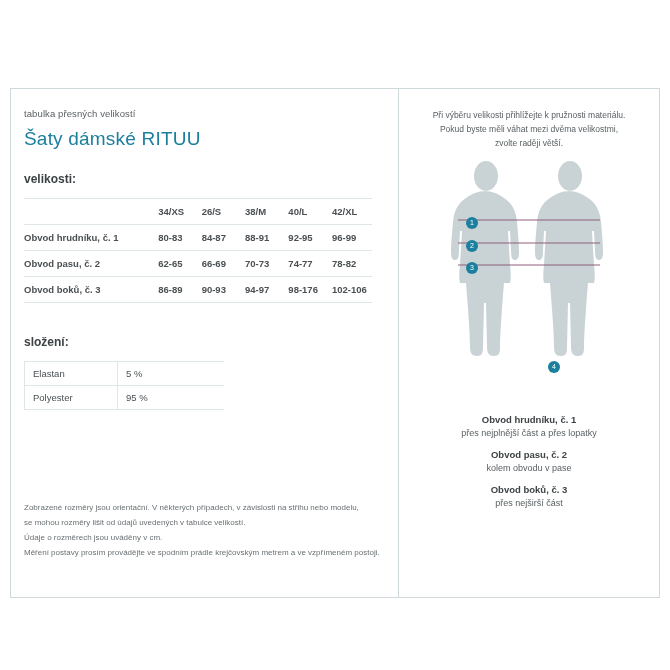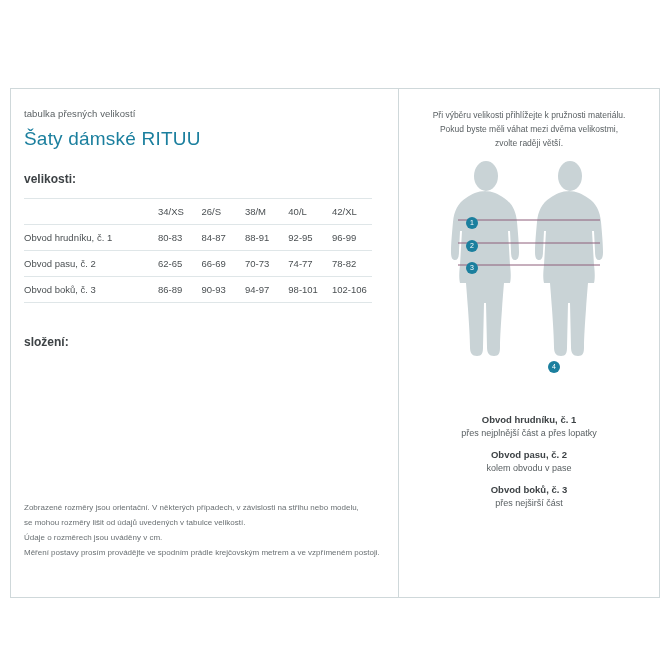--- a/index.html
+++ b/index.html
@@ -68,21 +68,21 @@
 
   table.sizes {
     border-collapse: collapse;
     width: 348px;
     font-size: 9.5px;
     color: #4a4f52;
   }
   table.sizes th, table.sizes td {
     text-align: left;
     padding: 7px 4px 7px 4px;
-    font-weight: normal;
+    font-weight: bold;
     border-bottom: 1px solid #dfe6e8;
     white-space: nowrap;
   }
   table.sizes thead th {
     border-bottom: 1px solid #dfe6e8;
     border-top: 1px solid #dfe6e8;
     color: #4a4f52;
   }
   table.sizes thead th:first-child {
     width: 128px;
@@ -228,28 +228,40 @@
           <td>66-69</td>
           <td>70-73</td>
           <td>74-77</td>
           <td>78-82</td>
         </tr>
         <tr>
           <td>Obvod boků, č. 3</td>
           <td>86-89</td>
           <td>90-93</td>
           <td>94-97</td>
-          <td>98-101</td>
+          <td>98-176</td>
           <td>102-106</td>
         </tr>
       </tbody>
     </table>
 
     <div class="composition-wrap">
       <p class="section-label">složení:</p>
+      <table class="composition">
+        <tbody>
+          <tr>
+            <td class="name">Elastan</td>
+            <td class="value">5 %</td>
+          </tr>
+          <tr>
+            <td class="name">Polyester</td>
+            <td class="value">95 %</td>
+          </tr>
+        </tbody>
+      </table>
     </div>
   </div>
 
   <div class="footnote">
     <div>Zobrazené rozměry jsou orientační. V některých případech, v závislosti na střihu nebo modelu,</div>
     <div>se mohou rozměry lišit od údajů uvedených v tabulce velikostí.</div>
     <div>Údaje o rozměrech jsou uváděny v cm.</div>
     <div>Měření postavy prosím provádějte ve spodním prádle krejčovským metrem a ve vzpřímeném postoji.</div>
   </div>
 

